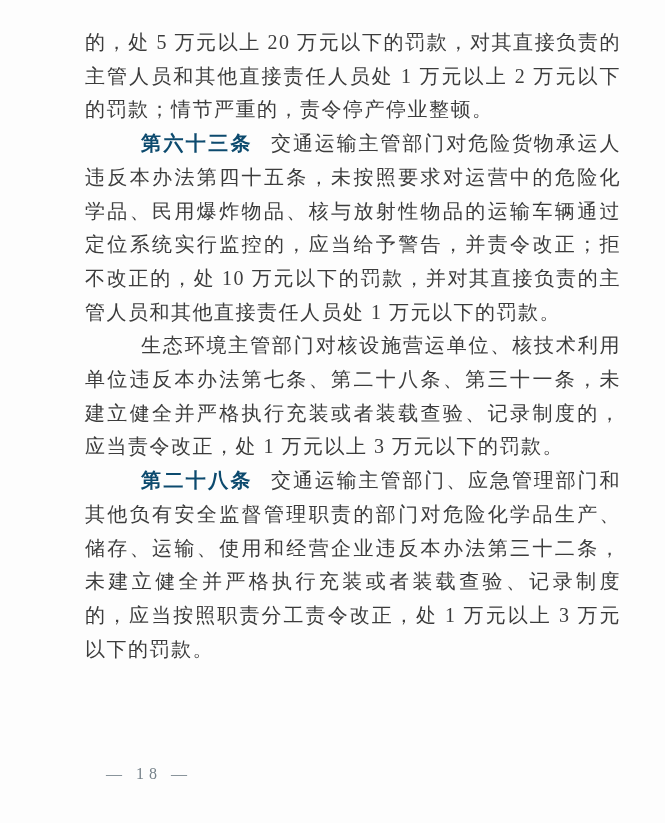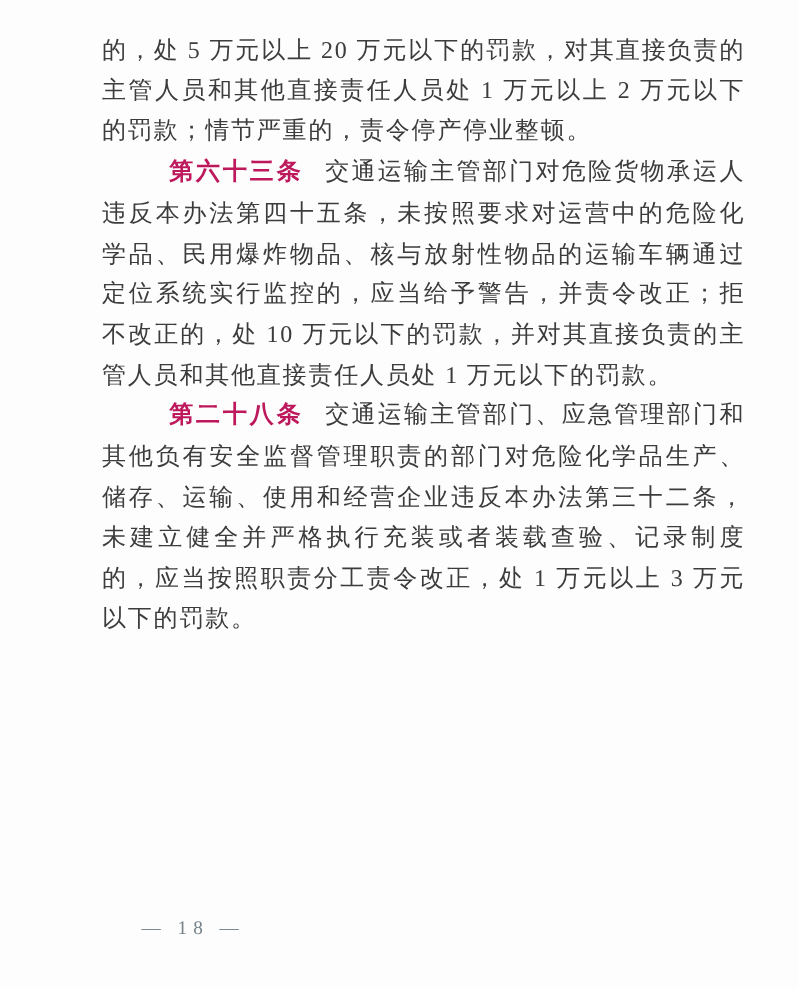--- a/index.html
+++ b/index.html
@@ -29,47 +29,47 @@
       text-justify: inter-character;
     }
     .para {
       margin: 0;
       text-indent: 56px;
     }
     .para.flush {
       text-indent: 0;
     }
     .term {
-      font-family: Liberation Mono, monospace;
+      font-family: Liberation Sans, sans-serif;
       font-weight: 700;
-      color: #be185d;
+      color: #0c4a6e;
       padding-right: 18px;
       letter-spacing: 2px;
     }
     .footer {
       position: absolute;
       left: 106px;
       top: 765px;
       font-size: 16px;
       letter-spacing: 5px;
       color: #76828a;
       font-family: "Liberation Serif", "DejaVu Serif", serif;
-      margin-left: 12px;
     }
   </style>
 </head>
 <body>
 
 <div class="page">
   <div class="content">
 
     <p class="para flush"><span>的，处 5 万元以上 20 万元以下的罚款，对其直接负责的主管人员和其他直接责任人员处 1 万元以上 2 万元以下的罚款；情节严重的，责令停产停业整顿。</span></p>
 
     <p class="para"><span class="term">第六十三条</span><span>交通运输主管部门对危险货物承运人违反本办法第四十五条，未按照要求对运营中的危险化学品、民用爆炸物品、核与放射性物品的运输车辆通过定位系统实行监控的，应当给予警告，并责令改正；拒不改正的，处 10 万元以下的罚款，并对其直接负责的主管人员和其他直接责任人员处 1 万元以下的罚款。</span></p>
 
 
+    <p class="para"><span>生态环境主管部门对核设施营运单位、核技术利用单位违反本办法第七条、第二十八条、第三十一条，未建立健全并严格执行充装或者装载查验、记录制度的，应当责令改正，处 1 万元以上 3 万元以下的罚款。</span></p>
 
     <p class="para"><span class="term">第二十八条</span><span>交通运输主管部门、应急管理部门和其他负有安全监督管理职责的部门对危险化学品生产、储存、运输、使用和经营企业违反本办法第三十二条，未建立健全并严格执行充装或者装载查验、记录制度的，应当按照职责分工责令改正，处 1 万元以上 3 万元以下的罚款。</span></p>
 
   </div>
 
   <div class="footer">— 18 —</div>
 </div>
 
 </body></html>

